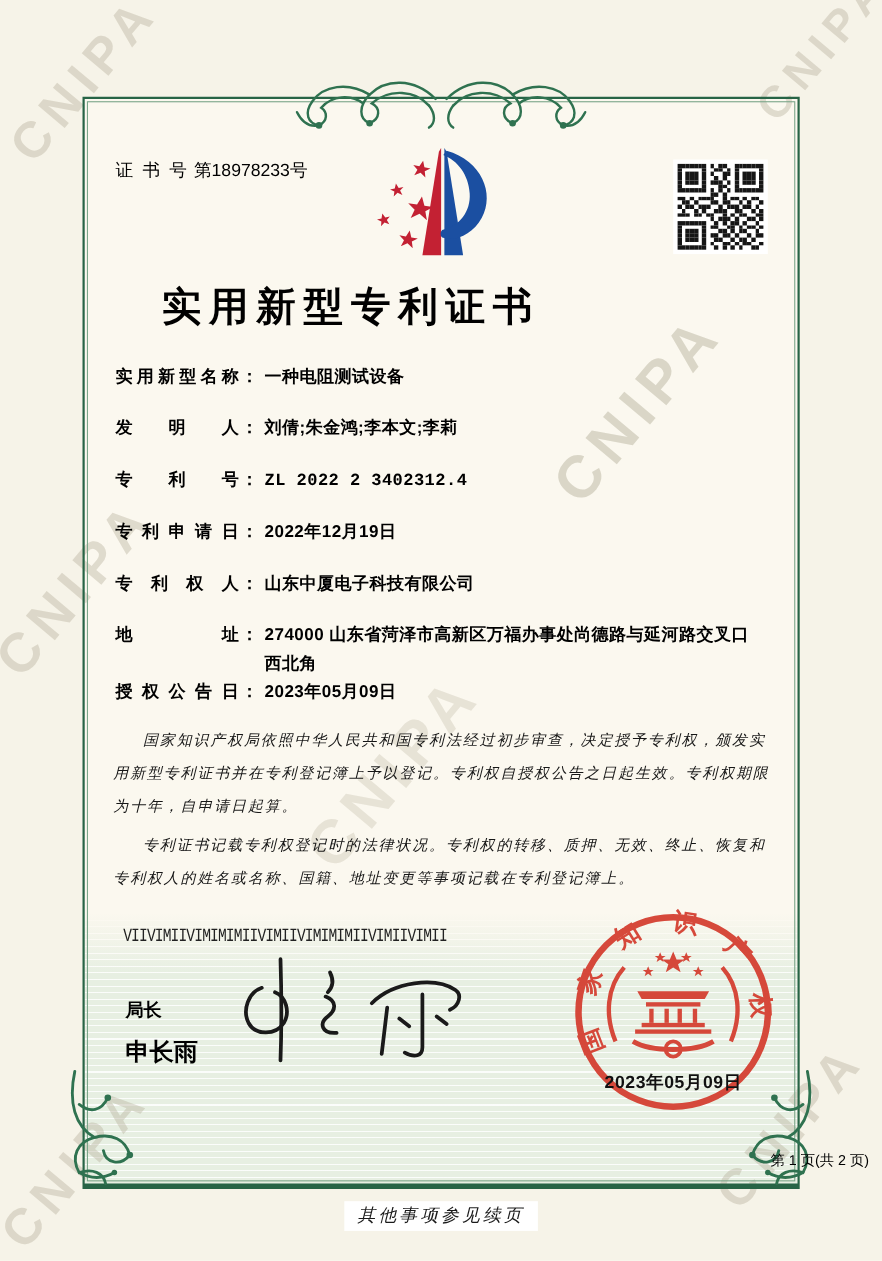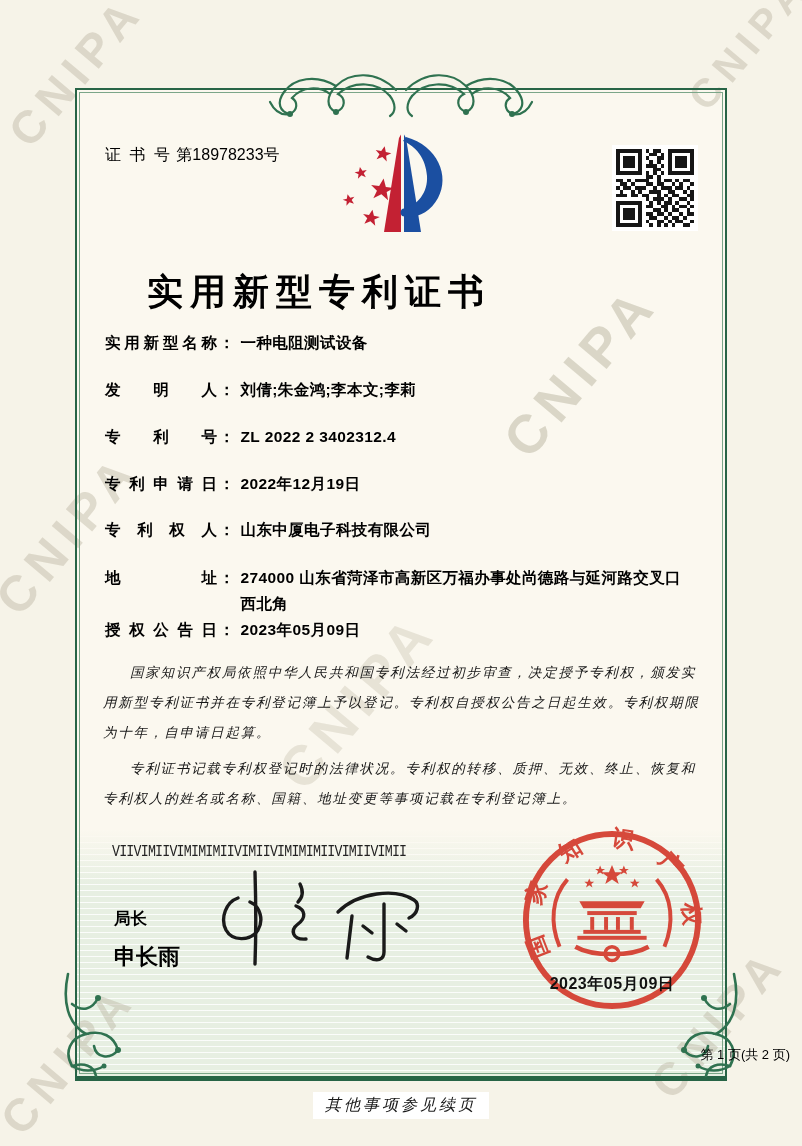--- a/index.html
+++ b/index.html
@@ -38,34 +38,34 @@
   .certno .sp{letter-spacing:2px;}
   .logo{left:326px;top:128px;width:150px;height:112px;z-index:3;}
   .qr{left:612px;top:145px;width:86px;height:86px;background:#fff;padding:4px;
       box-sizing:border-box;z-index:3;}
   .qr-grid{display:grid;width:78px;height:78px;}
   .qm{background:transparent;}
   .qm.b{background:#161616;}
 
   .title{left:0;top:255px;width:638px;text-align:center;z-index:3;
          font-family:"Liberation Serif","DejaVu Serif",serif;
-         font-size:36px;font-weight:bold;letter-spacing:7px;color:#000;margin-top:13px;}
+         font-size:36px;font-weight:bold;letter-spacing:7px;color:#000;}
 
   
   .row{position:absolute;left:105px;width:612px;z-index:3;font-size:15.5px;color:#000;
        font-weight:600;line-height:26px;}
   .lbl{display:inline-block;width:112px;text-align:justify;text-align-last:justify;
        vertical-align:top;}
   .lbl2{display:inline-block;width:90px;text-align:justify;text-align-last:justify;
        vertical-align:top;}
   .colon{display:inline-block;margin:0 6px 0 2px;vertical-align:top;}
   .val{display:inline-block;vertical-align:top;letter-spacing:.4px;}
   .val-wrap{width:445px;}
   .grp2{position:absolute;left:295px;top:0;}
-  .r1{top:330px;} .r2{top:377px;} .r3{top:424px;} .r4{top:471px;}
+  .r1{top:330px;} .r2{top:377px;} .r3{top:424px;font-family:Liberation Mono, monospace;} .r4{top:471px;}
   .r5{top:518px;font-family:Liberation Mono, monospace;} .r6{top:565px;} .r7{top:617px;}
 
   
   .legal{left:103px;top:658px;width:606px;z-index:3;
          font-family:"Liberation Serif","DejaVu Serif",serif;font-style:italic;
          font-size:13.5px;line-height:30px;letter-spacing:1.8px;color:#161616;}
   .legal p{margin:0 0 6px 0;text-indent:2em;}
 
   
   .barcode{left:112px;top:842px;z-index:3;font-family:"Liberation Mono","DejaVu Sans Mono",monospace;

